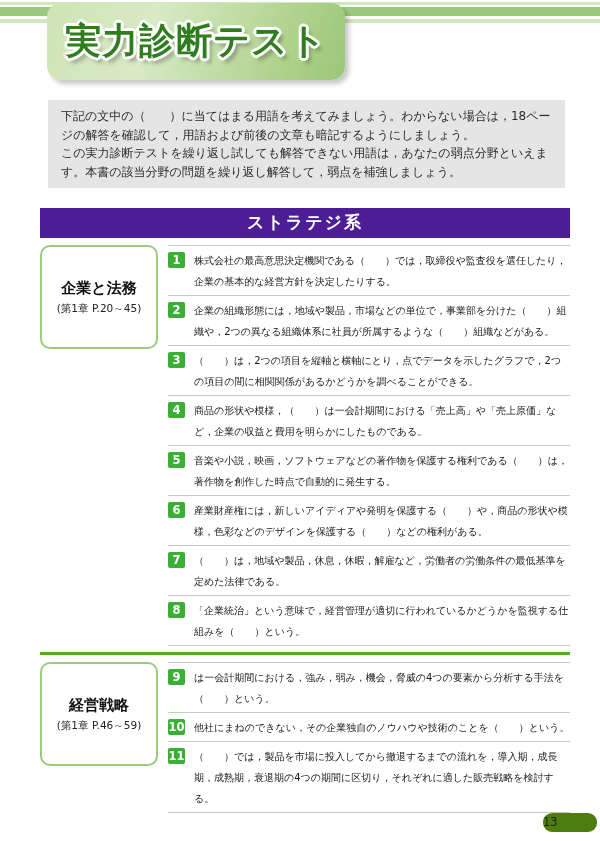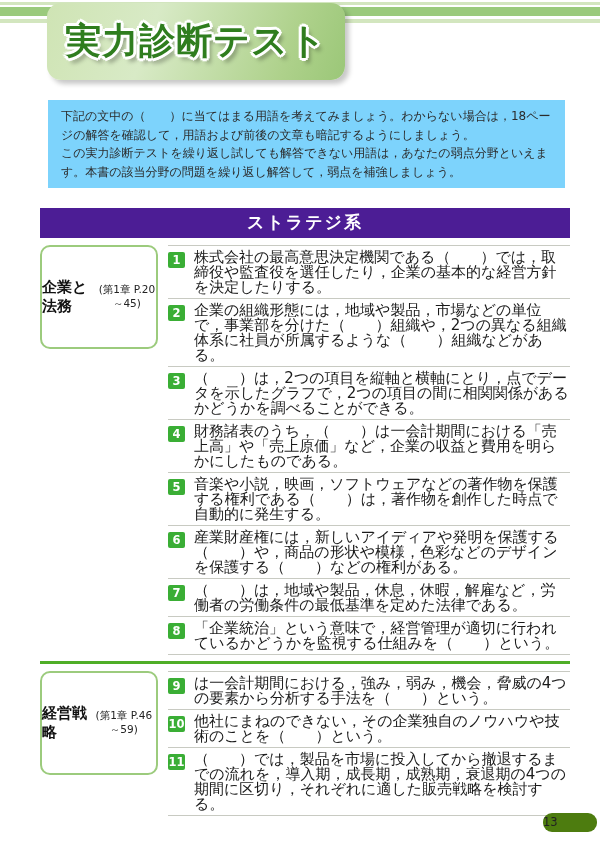--- a/index.html
+++ b/index.html
@@ -24,50 +24,50 @@
   .title-text{
     font-size:36px;font-weight:bold;color:#2f7d1e;letter-spacing:1px;
     text-shadow:
       -2px -2px 0 #fff, 2px -2px 0 #fff, -2px 2px 0 #fff, 2px 2px 0 #fff,
       -3px 0 0 #fff, 3px 0 0 #fff, 0 -3px 0 #fff, 0 3px 0 #fff,
       4px 5px 4px rgba(0,0,0,0.35);
   }
   
   .content{position:absolute;top:100px;left:40px;width:530px;}
   .intro{
-    background:#7dd3fc;margin:0 5px 0 8px;padding:7px 13px;
+    background:#e5e5e5;margin:0 5px 0 8px;padding:7px 13px;
     font-size:12px;line-height:18.5px;color:#2b2b2b;
   }
   .intro p{margin:0;}
   .section-bar{
     margin-top:20px;background:#4c1d95;color:#ffffff;
     font-size:17px;font-weight:bold;text-align:center;
     padding:3px 0 4px;letter-spacing:2px;
   }
   
   .group{display:flex;margin-top:7px;align-items:flex-start;}
   .side{width:118px;flex:none;margin-right:10px;}
   .cat-box{
     border:2px solid #9ccb7d;border-radius:10px;background:#fff;
-    height:100px;display:flex;flex-direction:row;justify-content:center;
+    height:100px;display:flex;flex-direction:column;justify-content:center;
     align-items:center;gap:4px;
   }
   .cat-title{font-size:15px;font-weight:bold;color:#111;}
   .cat-sub{font-size:10.5px;color:#222;text-align:center;}
   .qlist{flex:1;border-bottom:1px solid #c8cac2;}
   .q{
     border-top:1px solid #c8cac2;
     padding:3px 0 3px;display:flex;gap:9px;align-items:flex-start;
   }
   .qnum{
     width:17px;height:16px;flex:none;margin-top:3px;border-radius:2px;
     background:#3aae35;color:#fff;font-size:11.5px;font-weight:bold;
     display:flex;align-items:center;justify-content:center;
   }
-  .qtext{flex:1;font-size:15px;line-height:15px;padding-top:1px;}
+  .qtext{flex:1;font-size:10px;line-height:21px;padding-top:1px;}
   .divider{height:3px;background:#4fae27;margin:6px 0 6px;}
   
   .page-pill{
     position:absolute;right:3px;bottom:15px;width:54px;height:19px;
     background:#4d7c0f;border-radius:9px;text-align:left;
     font-size:11.5px;line-height:19px;color:#222;
   }
 </style>
 </head>
 <body>
@@ -104,21 +104,21 @@
       <div class="q">
         <span class="qnum">2</span>
         <span class="qtext">企業の組織形態には，地域や製品，市場などの単位で，事業部を分けた（　　）組織や，2つの異なる組織体系に社員が所属するような（　　）組織などがある。</span>
       </div>
       <div class="q">
         <span class="qnum">3</span>
         <span class="qtext">（　　）は，2つの項目を縦軸と横軸にとり，点でデータを示したグラフで，2つの項目の間に相関関係があるかどうかを調べることができる。</span>
       </div>
       <div class="q">
         <span class="qnum">4</span>
-        <span class="qtext">財務諸表のうち，（　　）は一会計期間における「売上高」や「売上原価」など，企業の収益と費用を明らかにしたものである。</span>
+        <span class="qtext">商品の形状や模様，（　　）は一会計期間における「売上高」や「売上原価」など，企業の収益と費用を明らかにしたものである。</span>
       </div>
       <div class="q">
         <span class="qnum">5</span>
         <span class="qtext">音楽や小説，映画，ソフトウェアなどの著作物を保護する権利である（　　）は，著作物を創作した時点で自動的に発生する。</span>
       </div>
       <div class="q">
         <span class="qnum">6</span>
         <span class="qtext">産業財産権には，新しいアイディアや発明を保護する（　　）や，商品の形状や模様，色彩などのデザインを保護する（　　）などの権利がある。</span>
       </div>
       <div class="q">

